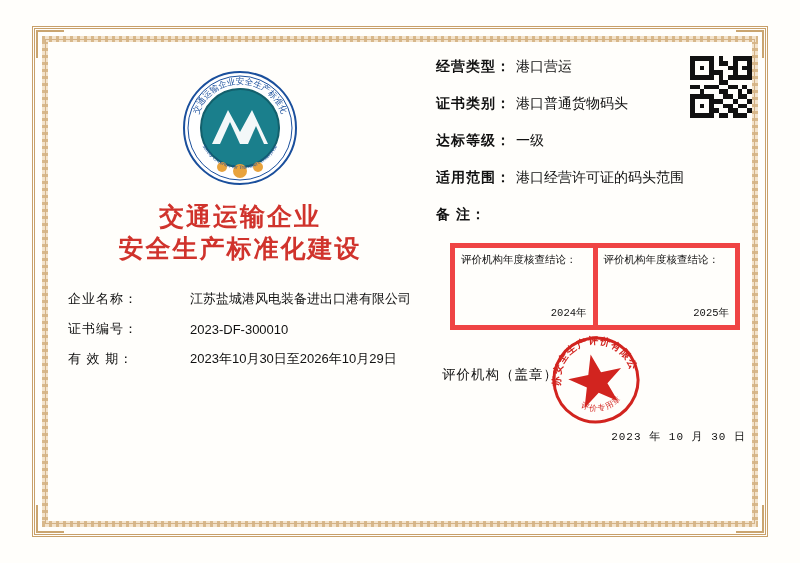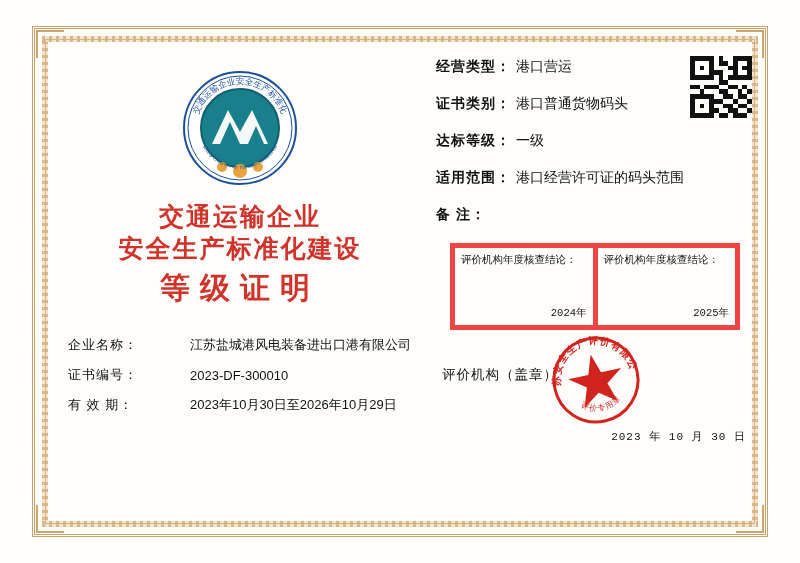--- a/index.html
+++ b/index.html
@@ -440,21 +440,20 @@
         <path id="arcBot" d="M 17 66 A 42 42 0 0 0 99 66" fill="none"></path>
         <text font-size="4.6" fill="#1a4f9c" font-family="DejaVu Sans, sans-serif">
           <textPath href="#arcBot" startOffset="50%" text-anchor="middle">Safety Criterion for Transport Enterprise</textPath>
         </text>
       </svg>
     </div>
 
     <div class="title-block">
       <div class="title-line1">交通运输企业</div>
       <div class="title-line2">安全生产标准化建设</div>
-      <div class="title-line3">等级证明</div>
     </div>
 
     <div class="fields">
       <div class="field-row">
         <span class="field-label">企业名称：</span>
         <span class="field-value">江苏盐城港风电装备进出口港有限公司</span>
       </div>
       <div class="field-row">
         <span class="field-label">证书编号：</span>
         <span class="field-value">2023-DF-300010</span>

